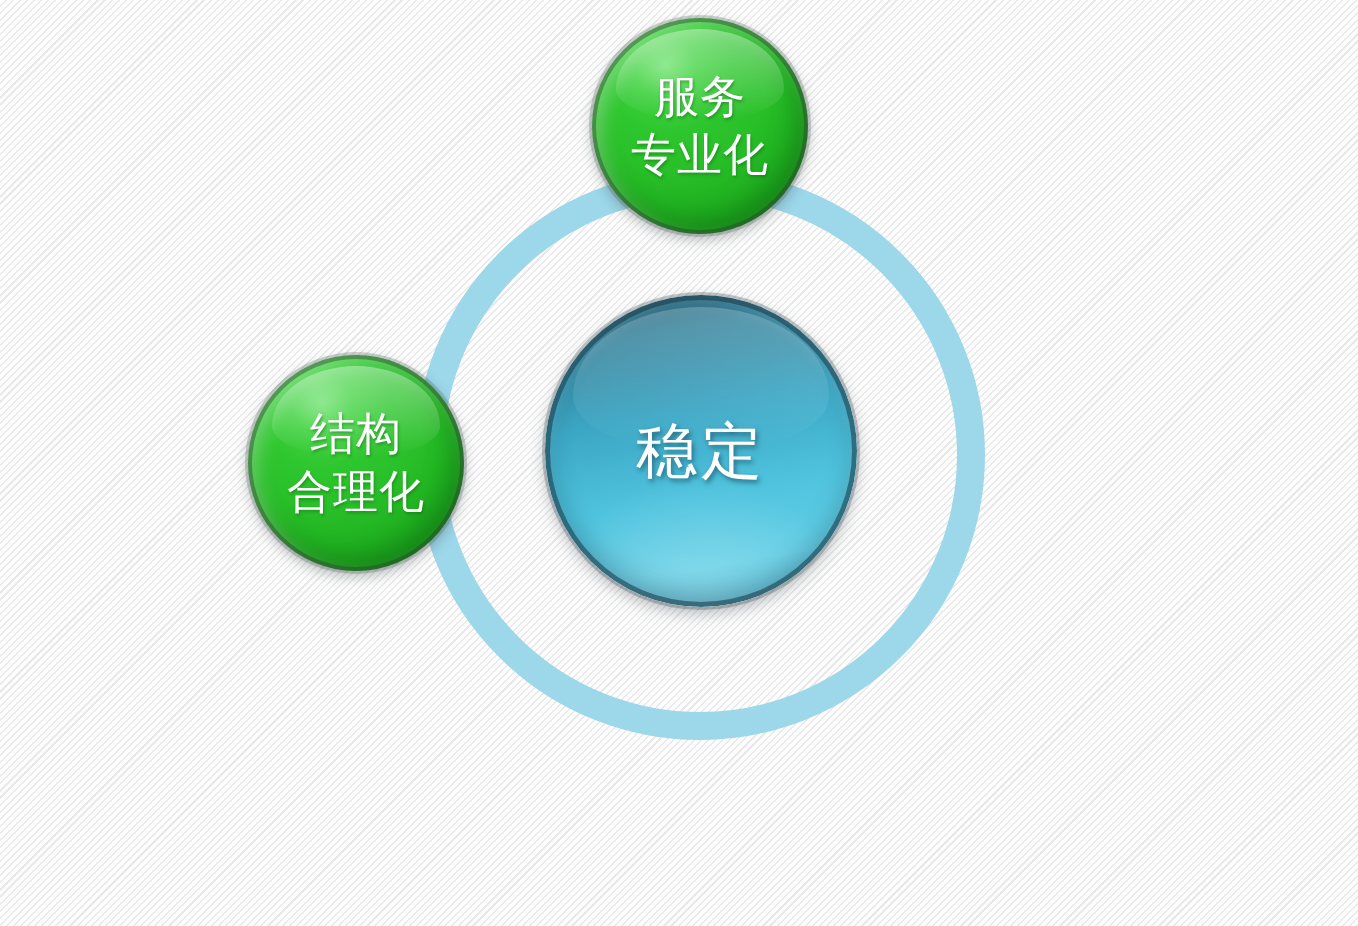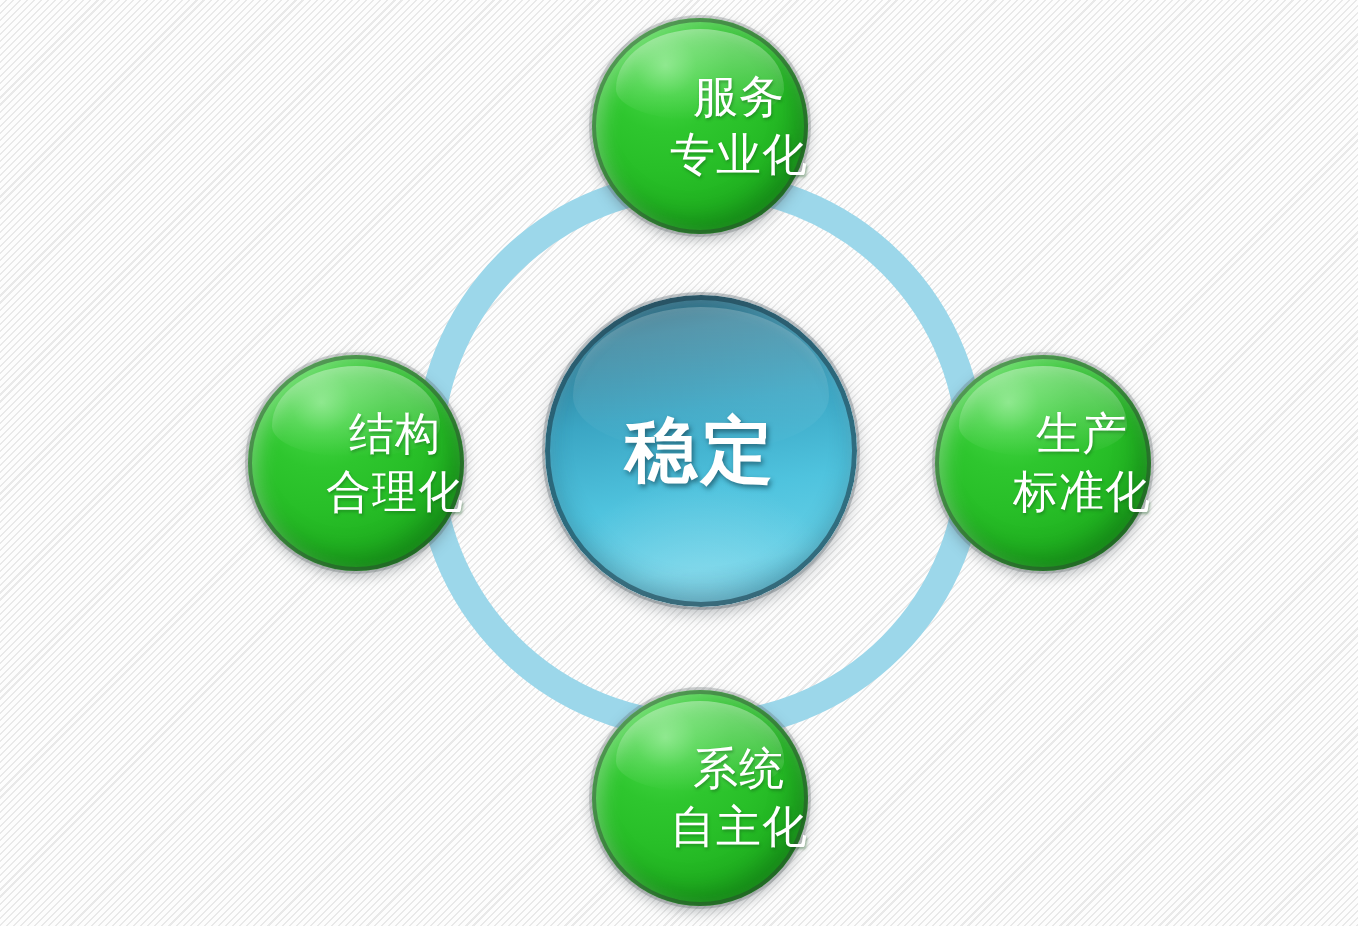--- a/index.html
+++ b/index.html
@@ -76,22 +76,22 @@
     height: 46%;
     border-radius: 50% 50% 46% 46% / 62% 62% 38% 38%;
     background: linear-gradient(to bottom, rgba(255,255,255,0.22), rgba(255,255,255,0.0));
     pointer-events: none;
   }
 
   .hub-label {
     position: relative;
     z-index: 2;
     color: #ffffff;
-    font-size: 72px;
-    font-weight: bold;
+    font-size: 61px;
+    font-weight: normal;
     letter-spacing: 4px;
     line-height: 1.05;
     text-shadow: 2px 3px 5px rgba(10,45,60,0.55);
     white-space: nowrap;
   }
 
   
   .node {
     position: absolute;
     width: 216px;
@@ -101,21 +101,21 @@
     background:
       radial-gradient(circle at 34% 22%, #6ee26e 0%, #3fd23f 14%, #2ec62e 30%, #28bf28 48%, #1fb01f 72%, #189b18 100%);
     box-shadow:
       inset 0 0 0 4px rgba(40,60,45,0.42),
       inset 8px 8px 20px rgba(255,255,255,0.35),
       inset -10px -14px 26px rgba(10,80,15,0.42),
       0 5px 14px rgba(70,80,85,0.40),
       0 0 0 3px rgba(95,105,105,0.28);
     display: flex;
     align-items: center;
-    justify-content: flex-end;
+    justify-content: center;
   }
 
   .node-gloss {
     position: absolute;
     left: 11%;
     top: 5%;
     width: 78%;
     height: 42%;
     border-radius: 50% 50% 48% 48% / 66% 66% 34% 34%;
     background: linear-gradient(to bottom, rgba(255,255,255,0.38), rgba(255,255,255,0.0));
@@ -150,31 +150,21 @@
     <div class="hub-gloss"></div>
     <div class="hub-label">稳定</div>
   </div>
 
   <div class="node node-top">
     <div class="node-gloss"></div>
     <div class="node-label">服务
 专业化</div>
   </div>
 
-  <div class="node node-right">
-    <div class="node-gloss"></div>
-    <div class="node-label">生产
-标准化</div>
-  </div>
 
-  <div class="node node-bottom">
-    <div class="node-gloss"></div>
-    <div class="node-label">系统
-自主化</div>
-  </div>
 
   <div class="node node-left">
     <div class="node-gloss"></div>
     <div class="node-label">结构
 合理化</div>
   </div>
 
 </div>
 
 </body></html>

